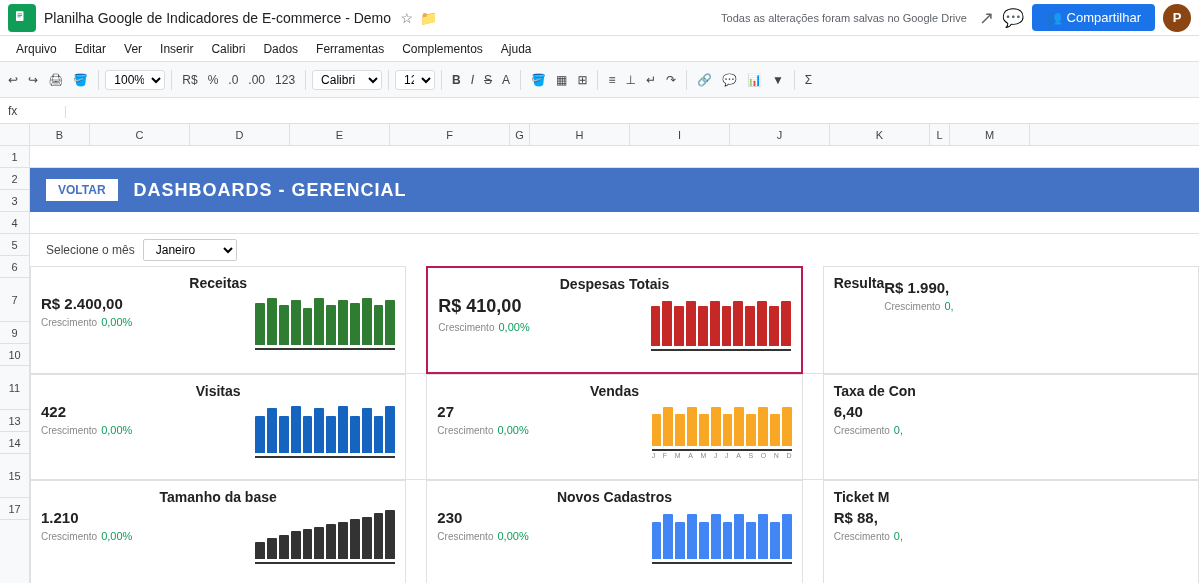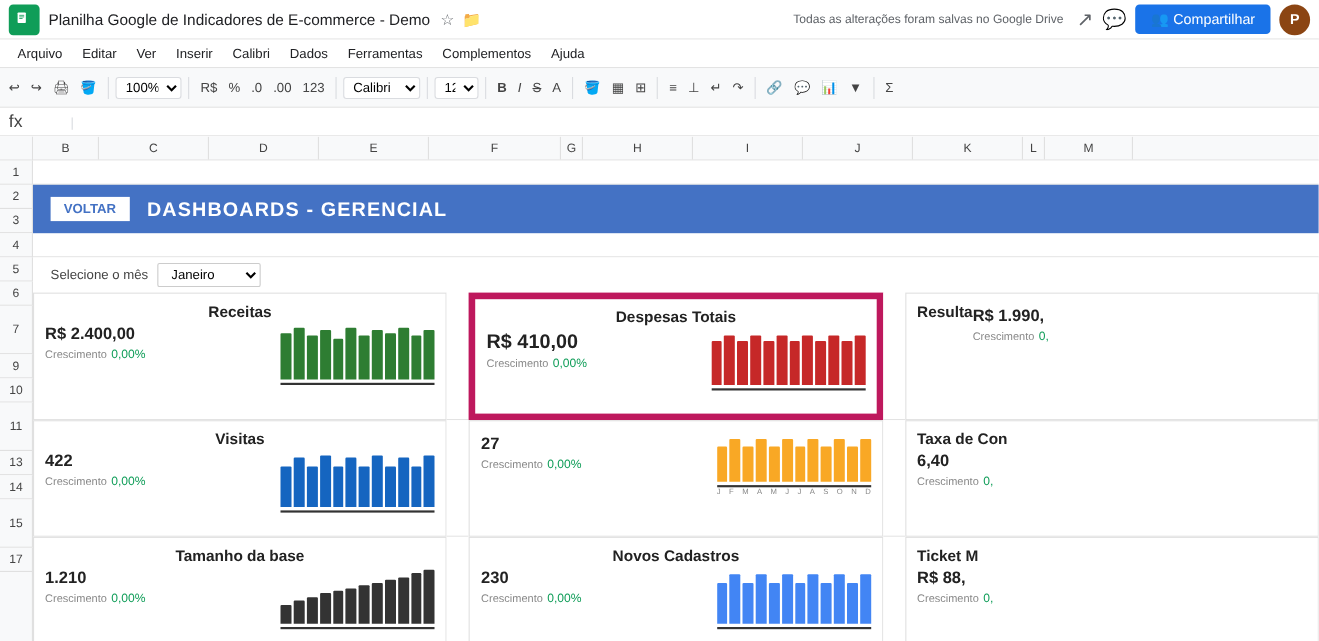--- a/index.html
+++ b/index.html
@@ -24,21 +24,21 @@
     .toolbar { display: flex; align-items: center; background: #f8f9fa; border-bottom: 1px solid #e0e0e0; padding: 2px 4px; height: 36px; gap: 2px; }
     .tb-btn { padding: 2px 4px; cursor: pointer; border-radius: 3px; font-size: 12px; color: #444; border: none; background: none; display: flex; align-items: center; }
     .tb-sep { width: 1px; height: 20px; background: #dadce0; margin: 0 4px; }
     .tb-select { font-size: 12px; border: 1px solid #dadce0; border-radius: 3px; padding: 1px 4px; background: #fff; cursor: pointer; }
     .zoom-select { width: 60px; }
     .font-select { width: 70px; }
     .font-size { width: 40px; }
 
     
     .formula-bar { display: flex; align-items: center; background: #fff; border-bottom: 1px solid #e0e0e0; height: 26px; padding: 0 8px; gap: 6px; }
-    .cell-ref { width: 50px; font-size: 16px; border: none; outline: none; color: #444; }
+    .cell-ref { width: 50px; font-size: 12px; border: none; outline: none; color: #444; }
     .formula-input { flex: 1; font-size: 12px; border: none; outline: none; color: #202124; }
 
     
     .col-headers { display: flex; background: #f8f9fa; border-bottom: 1px solid #e0e0e0; height: 22px; }
     .col-h { text-align: center; font-size: 11px; color: #444; border-right: 1px solid #e0e0e0; display: flex; align-items: center; justify-content: center; cursor: pointer; }
     .row-num { width: 30px; min-width: 30px; text-align: center; font-size: 11px; color: #444; border-right: 1px solid #e0e0e0; background: #f8f9fa; display: flex; align-items: center; justify-content: center; }
 
     
     .dash-header-row { background: #4472c4; color: #fff; height: 44px; display: flex; align-items: center; padding: 0 16px; }
     .voltar-btn { background: #fff; color: #4472c4; border: none; font-size: 12px; font-weight: bold; padding: 4px 12px; cursor: pointer; margin-right: 16px; }
@@ -237,21 +237,21 @@
                   <div style="flex:1;height:95%;background:#2e7d32;border-radius:1px 1px 0 0;"></div>
                   <div style="flex:1;height:80%;background:#2e7d32;border-radius:1px 1px 0 0;"></div>
                   <div style="flex:1;height:90%;background:#2e7d32;border-radius:1px 1px 0 0;"></div>
                 </div>
               </div>
             </div>
           </div>
 
           <div style="background:#fff;border-bottom:1px solid #e0e0e0;"></div>
 
-          <div style="background:#fff;border:6px solid #be185d;padding:8px 10px;display:flex;flex-direction:column;">
+          <div style="background:#fff;border:2px solid #be185d;padding:8px 10px;display:flex;flex-direction:column;">
             <div style="font-size:14px;font-weight:bold;text-align:center;color:#222;">Despesas Totais</div>
             <div style="display:flex;align-items:flex-start;margin-top:4px;">
               <div style="flex:1;">
                 <div style="font-size:18px;font-weight:bold;color:#222;">R$ 410,00</div>
                 <div style="display:flex;gap:4px;align-items:center;margin-top:4px;">
                   <span style="font-size:10px;color:#888;">Crescimento</span>
                   <span style="font-size:11px;color:#0f9d58;">0,00%</span>
                 </div>
               </div>
               <div style="width:140px;height:68px;">
@@ -313,20 +313,21 @@
                   <div style="flex:1;height:75%;background:#1565c0;border-radius:1px 1px 0 0;"></div>
                   <div style="flex:1;height:95%;background:#1565c0;border-radius:1px 1px 0 0;"></div>
                 </div>
               </div>
             </div>
           </div>
 
           <div style="background:#fff;border-bottom:1px solid #e0e0e0;"></div>
 
           <div style="background:#fff;border:1px solid #e0e0e0;padding:8px 10px;display:flex;flex-direction:column;">
+            <div style="font-size:14px;font-weight:bold;text-align:center;color:#222;">Vendas</div>
             <div style="display:flex;align-items:flex-start;margin-top:4px;">
               <div style="flex:1;">
                 <div style="font-size:15px;font-weight:bold;color:#222;">27</div>
                 <div style="display:flex;gap:4px;align-items:center;margin-top:4px;">
                   <span style="font-size:10px;color:#888;">Crescimento</span>
                   <span style="font-size:11px;color:#0f9d58;">0,00%</span>
                 </div>
               </div>
               <div style="width:140px;height:68px;">
                 <div style="display:flex;align-items:flex-end;gap:2px;height:48px;padding-bottom:3px;border-bottom:2px solid #333;">

